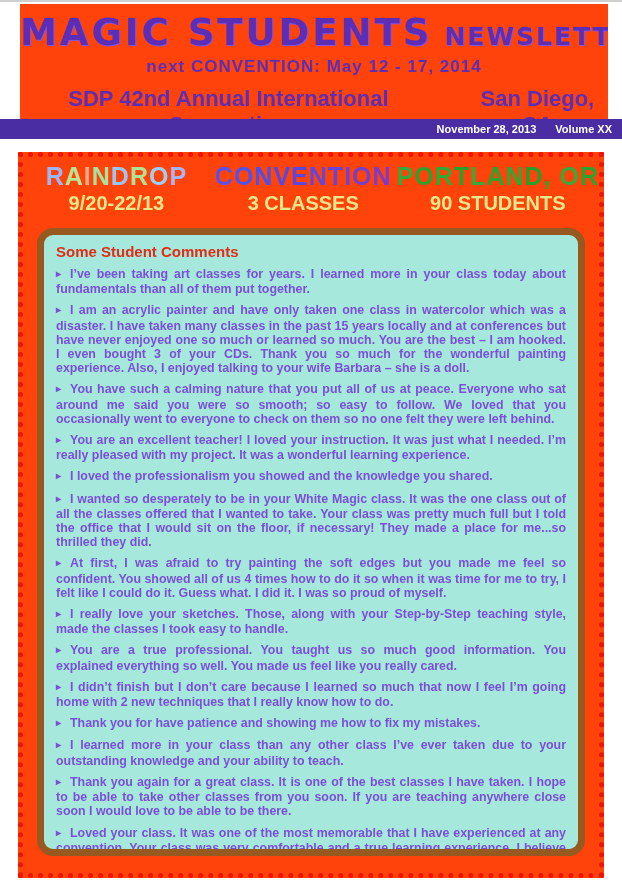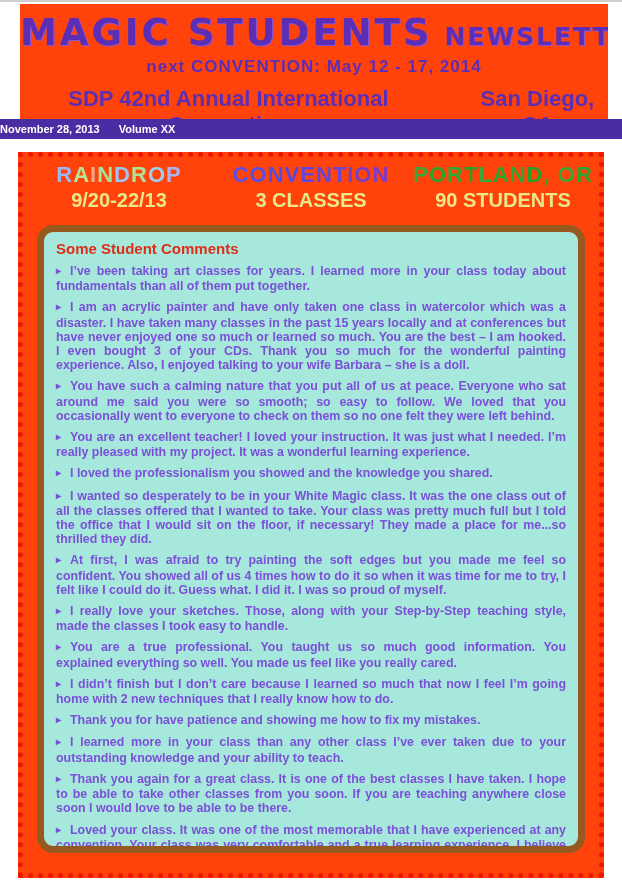--- a/index.html
+++ b/index.html
@@ -19,33 +19,33 @@
     text-shadow:1px 1px 0 #8a54d8;}
   .mast-suffix{font-size:25px;letter-spacing:2px;margin-left:12px;font-family:"DejaVu Sans",sans-serif;
     text-shadow:1px 1px 0 #8a54d8;}
   .mast-line2{margin-top:3px;color:#5c2eb5;font-weight:bold;font-size:17px;letter-spacing:1px;}
   .mast-line3{display:flex;justify-content:center;gap:30px;margin-top:9px;
     color:#5c2eb5;font-weight:bold;font-size:22px;}
 
   
   .datebar{
     position:absolute;left:0;top:119px;width:622px;height:20px;background:#4b2da3;
-    color:#ffffff;font-size:11px;font-weight:bold;
+    color:#ffffff;font-size:11px;font-weight:bold;text-align:right;
     box-sizing:border-box;padding-top:4px;padding-right:10px;
   }
   .datebar .vol{margin-left:16px;}
 
   
   .mainbox{
     position:absolute;left:18px;top:152px;width:586px;height:726px;
     background:#ff430a;border:5px dotted #ee1500;box-sizing:border-box;
   }
   .stats{display:flex;margin-top:5px;}
   .stat{flex:1;text-align:center;}
-  .stat-title{font-size:22px;font-weight:bold;letter-spacing:1px;white-space:pre;}
+  .stat-title{font-size:25px;font-weight:bold;letter-spacing:1px;white-space:pre;}
   .stat-sub{font-size:20px;font-weight:bold;color:#ebe88a;margin-top:1px;}
 
   
   .tealbox{
     margin:13px 14px 0 14px;height:628px;background:#a6e8dc;
     border:7px solid #96591f;border-radius:16px;box-sizing:border-box;
     padding:6px 12px 4px 12px;overflow:hidden;
   }
   .comments-title{color:#df2d18;font-weight:bold;font-size:15px;margin:2px 0 7px 0;}
   .comment{

